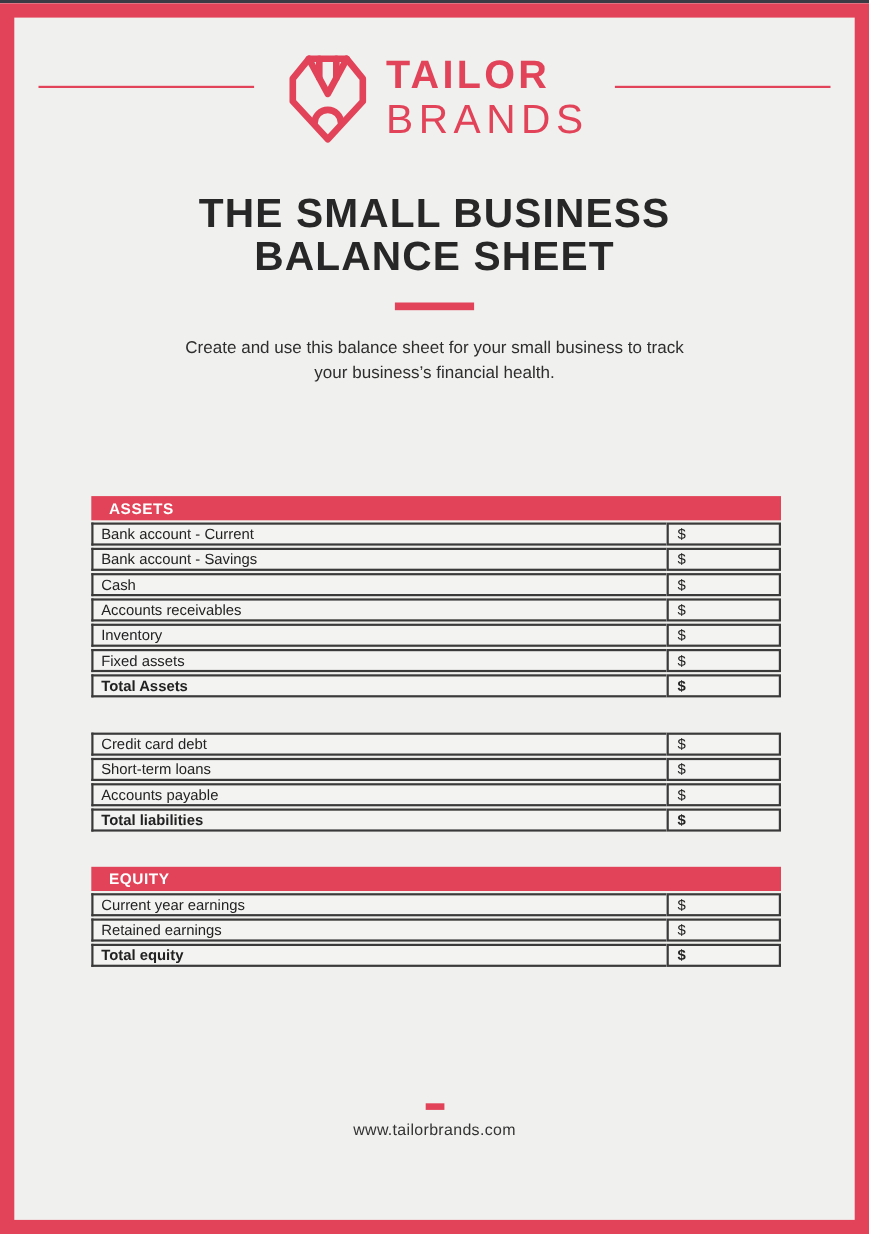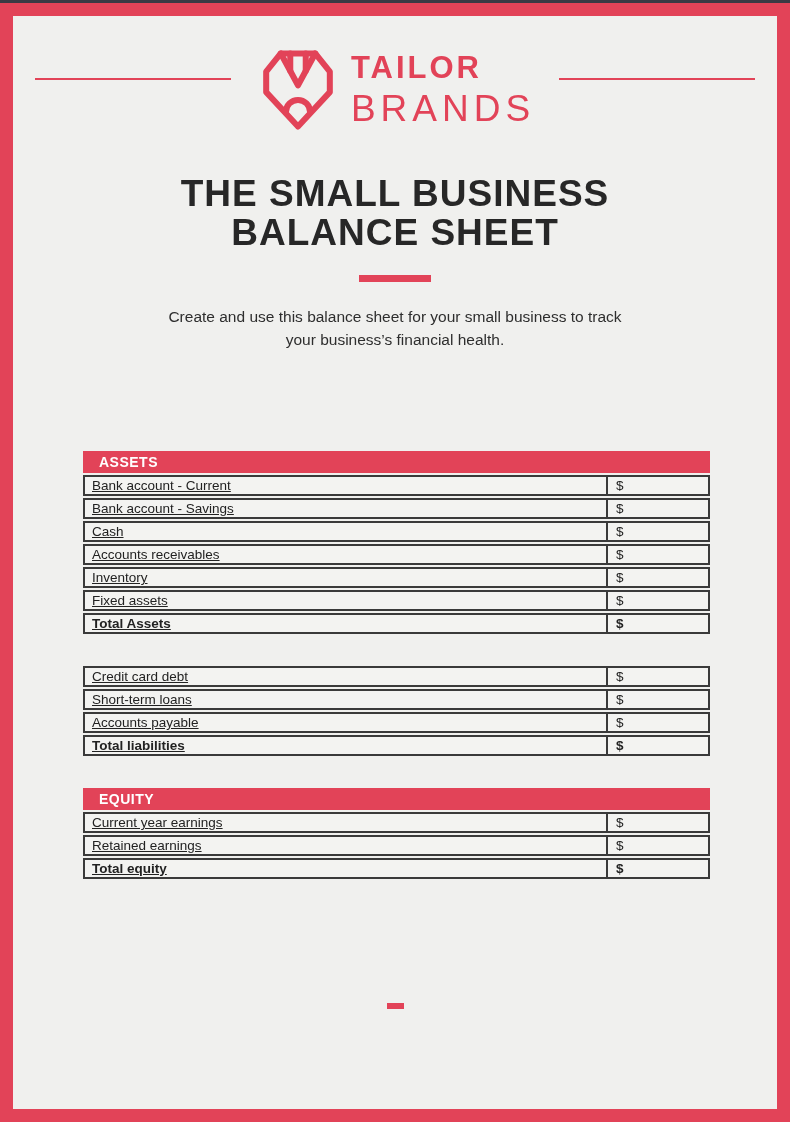--- a/index.html
+++ b/index.html
@@ -19,21 +19,21 @@
     border:13px solid var(--accent-red);
     background:var(--page-bg);
     overflow:hidden;
   }
   
   .logo-row{display:flex;align-items:center;justify-content:center;margin-top:28px;}
   .rule{width:196px;height:2px;background:var(--accent-red);transform:translateY(-8px);}
   .logo{display:flex;align-items:center;margin:0 24px;}
   .logo svg{width:86px;height:86px;display:block;}
   .brand-text{margin-left:10px;color:var(--accent-red);text-align:left;}
-  .brand-text .t1{font-size:31px;font-weight:700;letter-spacing:3px;line-height:44px;}
+  .brand-text .t1{font-size:36px;font-weight:700;letter-spacing:3px;line-height:44px;}
   .brand-text .t2{font-size:37px;font-weight:400;letter-spacing:5px;line-height:38px;text-align:right;}
   
   h1{
     margin-top:44px;text-align:center;
     font-size:37px;font-weight:800;letter-spacing:1px;
     line-height:39px;color:#272727;
   }
   .title-bar{width:72px;height:7px;background:var(--accent-red);margin:23px auto 0;}
   .intro{
     margin-top:23px;text-align:center;
@@ -53,21 +53,20 @@
   td{padding:0;}
   tr.head td{
     background:var(--accent-red);color:#fff;
     font-weight:700;font-size:14px;letter-spacing:.5px;
     padding:2px 16px;height:22px;
   }
   tr.r td{background:var(--cell-bg);height:21px;line-height:17px;}
   tr.r td.lbl{
     border:2px solid var(--table-border);border-right:none;
     padding:0 7px;
-    text-decoration:underline;
   }
   tr.r td.val{
     border:2px solid var(--table-border);
     padding:0 8px;
   }
   tr.r.total td{font-weight:700;}
   
   .footer{margin-top:122px;text-align:center;}
   .footer-bar{width:17px;height:6px;background:var(--accent-red);margin:0 auto;}
   .site{margin-top:11px;font-size:14.5px;color:#333;letter-spacing:.3px;}
@@ -191,16 +190,17 @@
           <td class="lbl">Total equity</td>
           <td class="val">$</td>
             </tr>
       </tbody>
         </table>
 
     </section>
 
     <footer class="footer">
       <div class="footer-bar"></div>
+      <div class="site">www.tailorbrands.com</div>
     </footer>
 
   </div>
 </div>
 
 </body></html>

